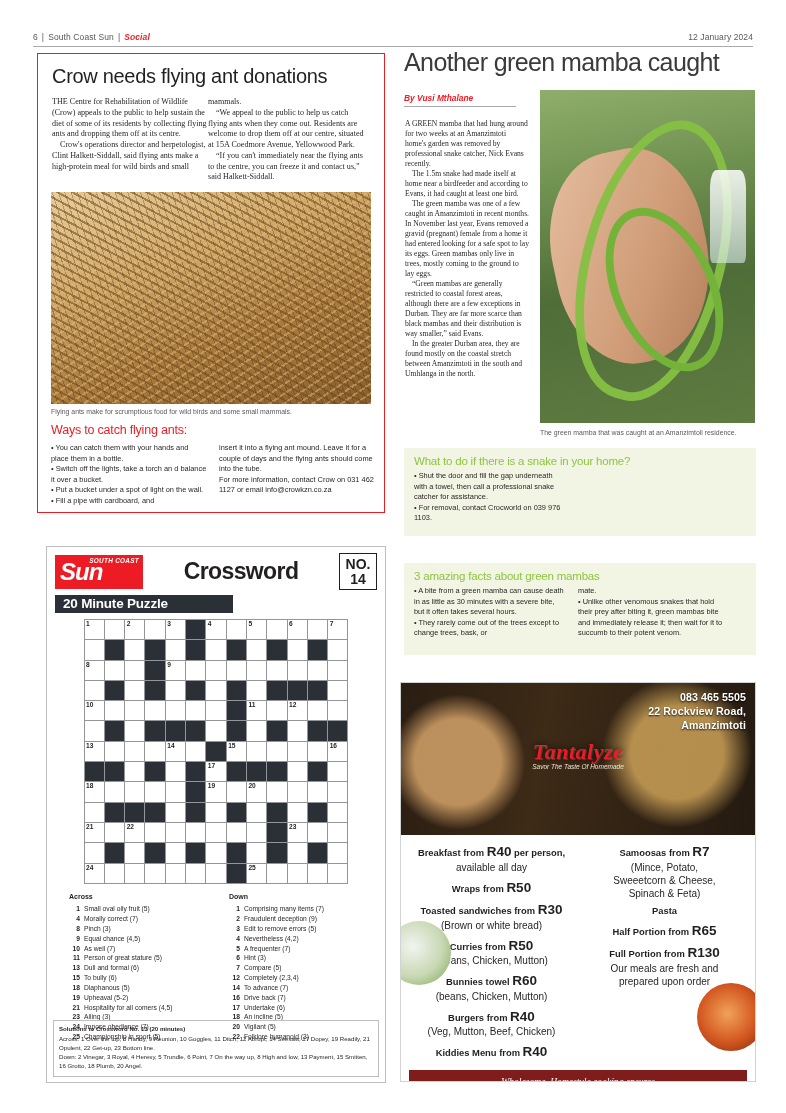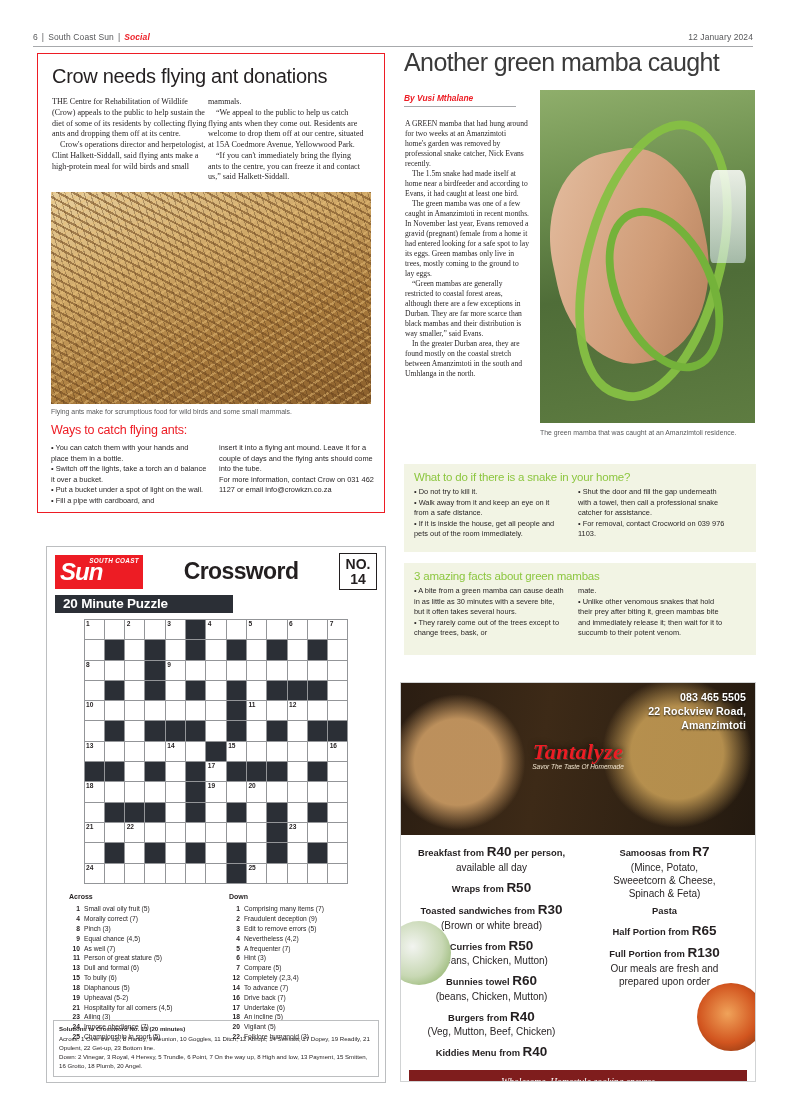--- a/index.html
+++ b/index.html
@@ -98,21 +98,21 @@
   .infobox {
     position:absolute; background:#f2f4e4; padding:7px 10px 9px 10px;
   }
   .infobox h3 {
     margin:0 0 4px 0; color:#8cc63f; font-size:11.5px; font-weight:400; letter-spacing:-.2px;
   }
   .infobox .cols { display:flex; gap:12px; }
   .infobox .cols div { width:152px; }
   .infobox p { margin:0; font-size:7.4px; line-height:1.43; color:#231f20; }
 
-  #box-snake-home { left:404px; top:464px; width:352px; height:88px; }
+  #box-snake-home { left:404px; top:448px; width:352px; height:88px; }
   #box-facts { left:404px; top:563px; width:352px; height:92px; }
 
   
   .xw {
     position:absolute; left:46px; top:546px; width:340px; height:537px;
     border:1px solid #bcbec0; background:#fff;
   }
   .xw-header { display:flex; align-items:center; padding:6px 8px 0 8px; gap:8px; }
   .sun-logo {
     width:88px; height:34px; background:#ed1c24; position:relative; flex:0 0 auto;
@@ -276,21 +276,21 @@
   <div class="crow-box">
     <div class="crow-head">Crow needs flying ant donations</div>
     <div class="crow-cols">
       <div class="crow-col">
         <p>THE Centre for Rehabilitation of Wildlife (Crow) appeals to the public to help sustain the diet of some of its residents by collecting flying ants and dropping them off at its centre.</p>
         <p>Crow's operations director and herpetologist, Clint Halkett-Siddall, said flying ants make a high-protein meal for wild birds and small</p>
       </div>
       <div class="crow-col">
         <p>mammals.</p>
         <p>“We appeal to the public to help us catch flying ants when they come out. Residents are welcome to drop them off at our centre, situated at 15A Coedmore Avenue, Yellowwood Park.</p>
-        <p>“If you can't immediately bring the flying ants to the centre, you can freeze it and contact us,” said Halkett-Siddall.</p>
+        <p>“If you can't immediately near the flying ants to the centre, you can freeze it and contact us,” said Halkett-Siddall.</p>
       </div>
     </div>
   </div>
 
   <div class="crow-photo">
     <div class="ph-ants"></div>
   </div>
   <div class="crow-caption">Flying ants make for scrumptious food for wild birds and some small mammals.</div>
   <div class="crow-sub">Ways to catch flying ants:</div>
   <div class="crow-bullets">
@@ -324,25 +324,20 @@
       <div class="snake"></div>
       <div class="snake2"></div>
       <div class="bottle"></div>
     </div>
   </div>
   <div class="mamba-caption">The green mamba that was caught at an Amanzimtoli residence.</div>
 
   <div class="infobox" id="box-snake-home">
     <h3>What to do if there is a snake in your home?</h3>
     <div class="cols">
-      <div>
-        <p style="white-space:pre-line">• Do not try to kill it.
-• Walk away from it and keep an eye on it from a safe distance.
-• If it is inside the house, get all people and pets out of the room immediately.</p>
-      </div>
       <div>
         <p style="white-space:pre-line">• Shut the door and fill the gap underneath with a towel, then call a professional snake catcher for assistance.
 • For removal, contact Crocworld on 039 976 1103.</p>
       </div>
     </div>
   </div>
 
   <div class="infobox" id="box-facts">
     <h3>3 amazing facts about green mambas</h3>
     <div class="cols">

